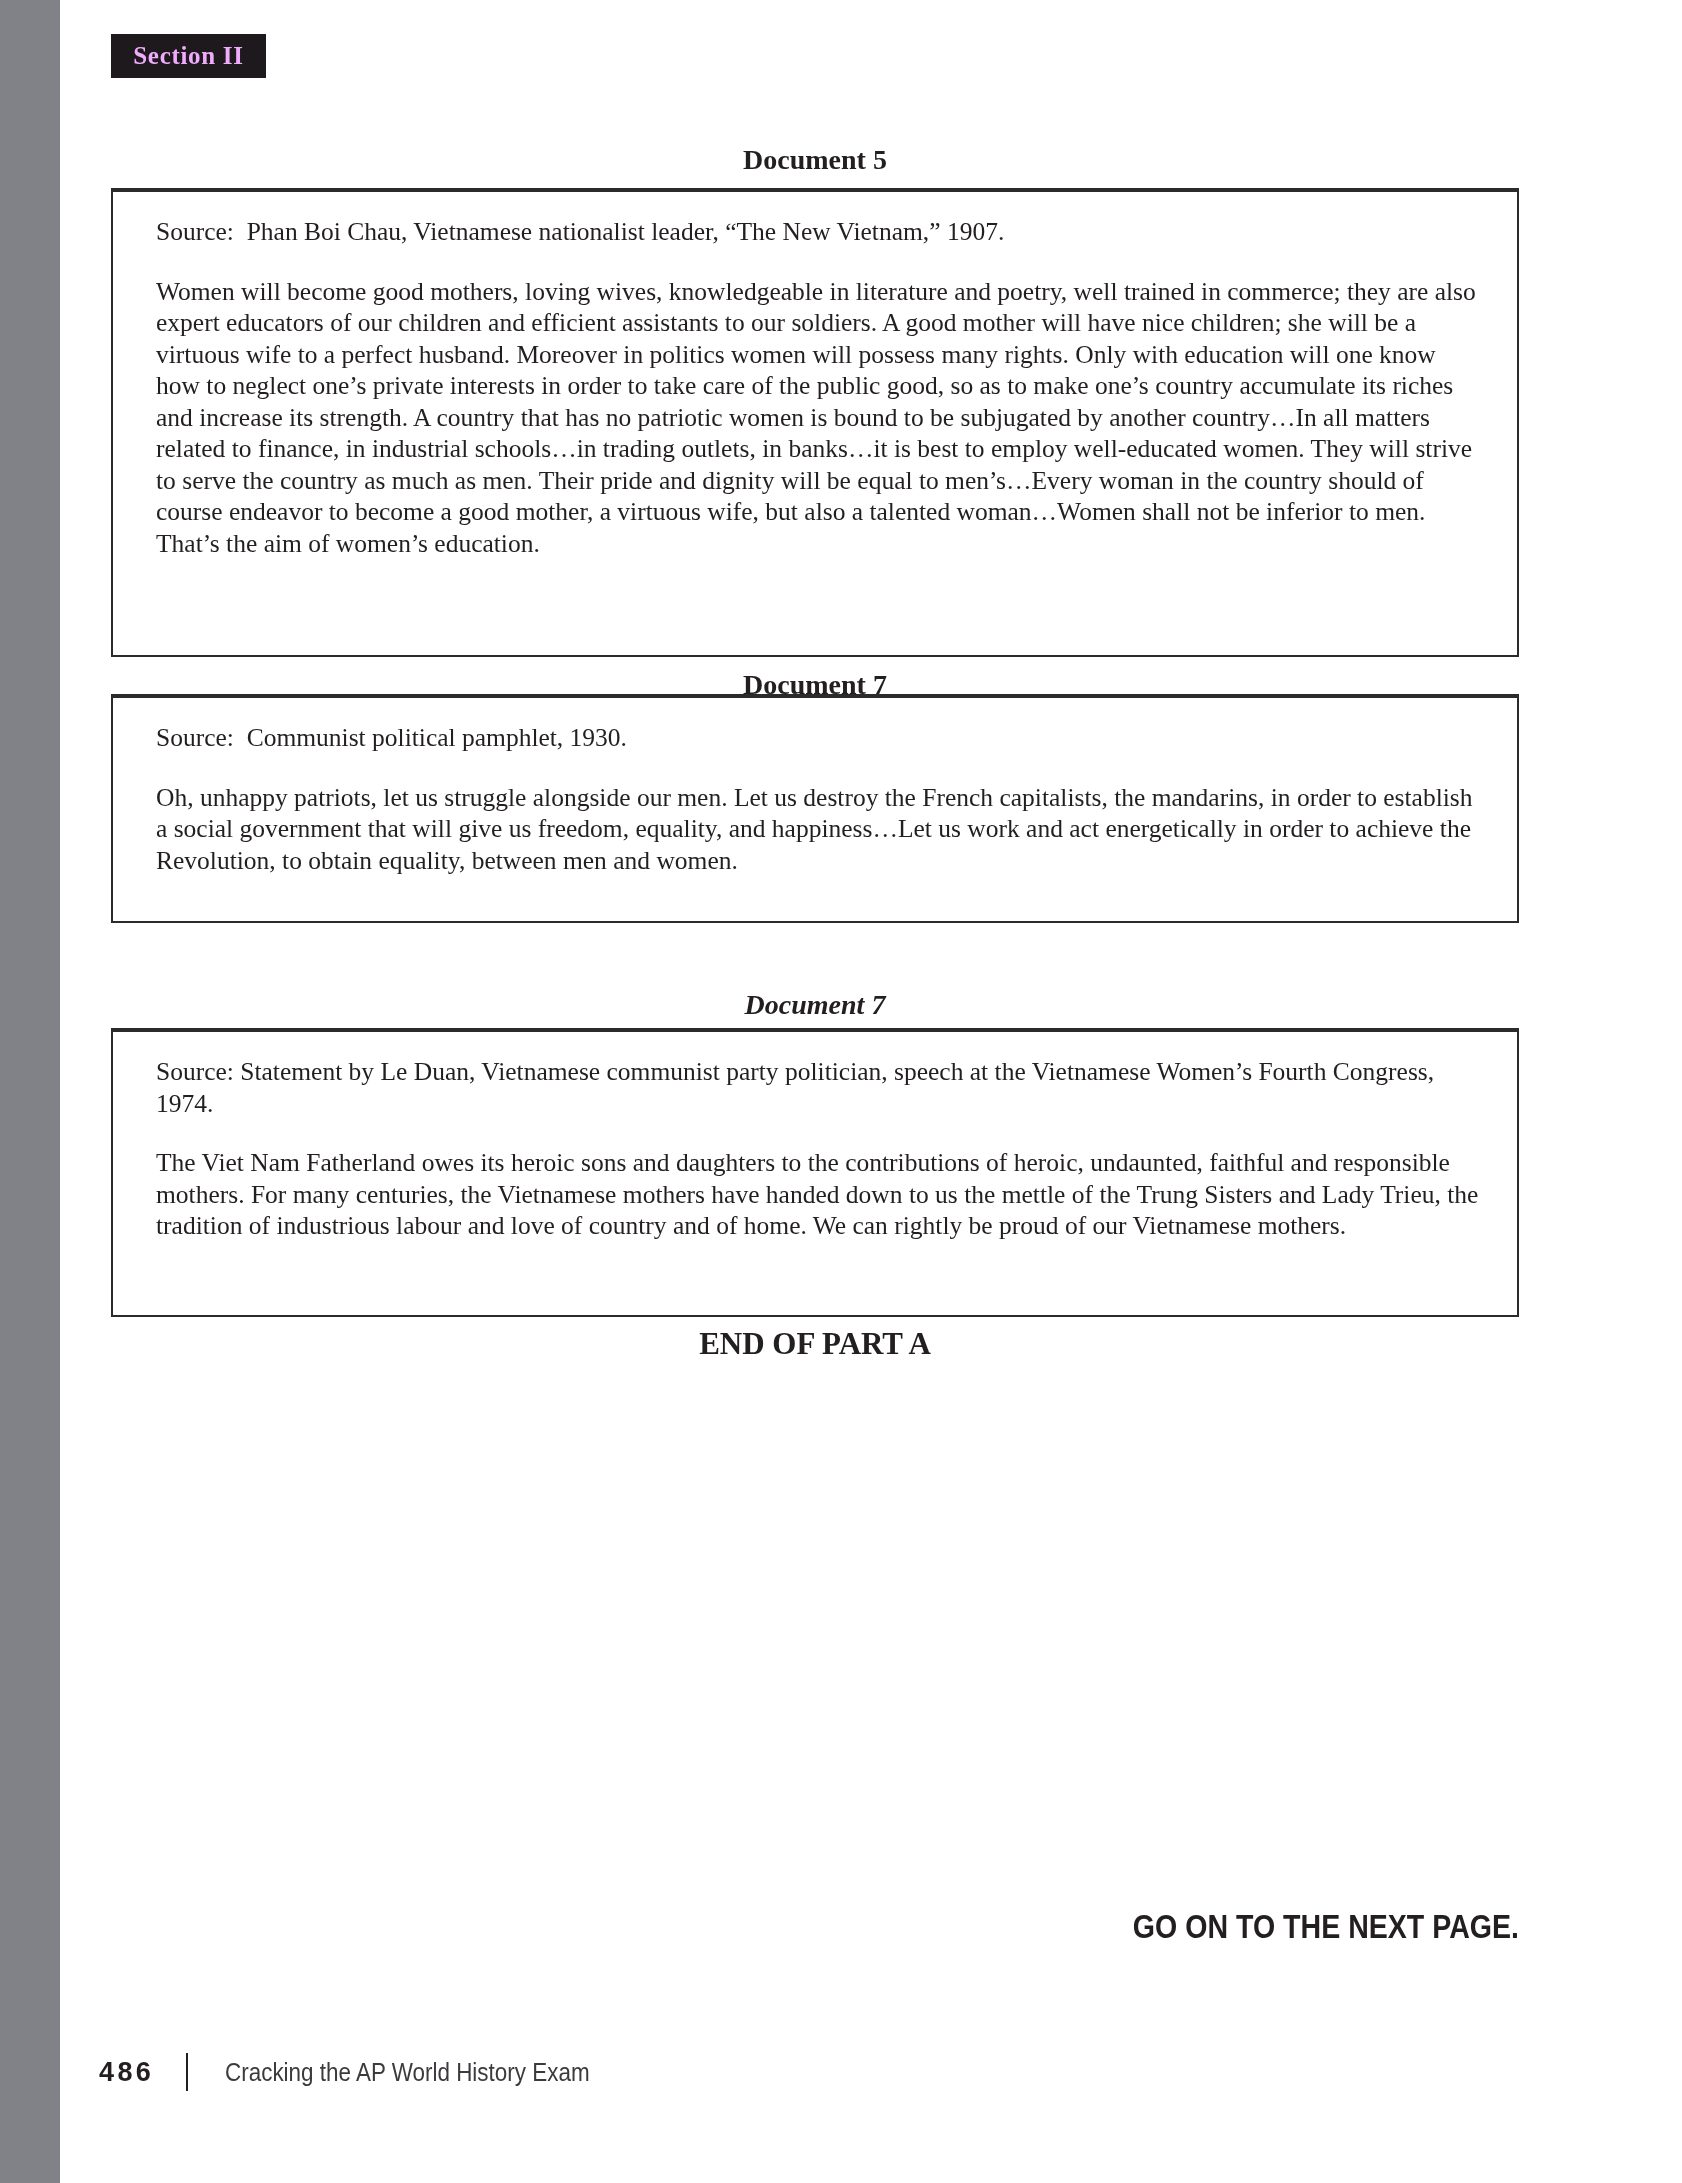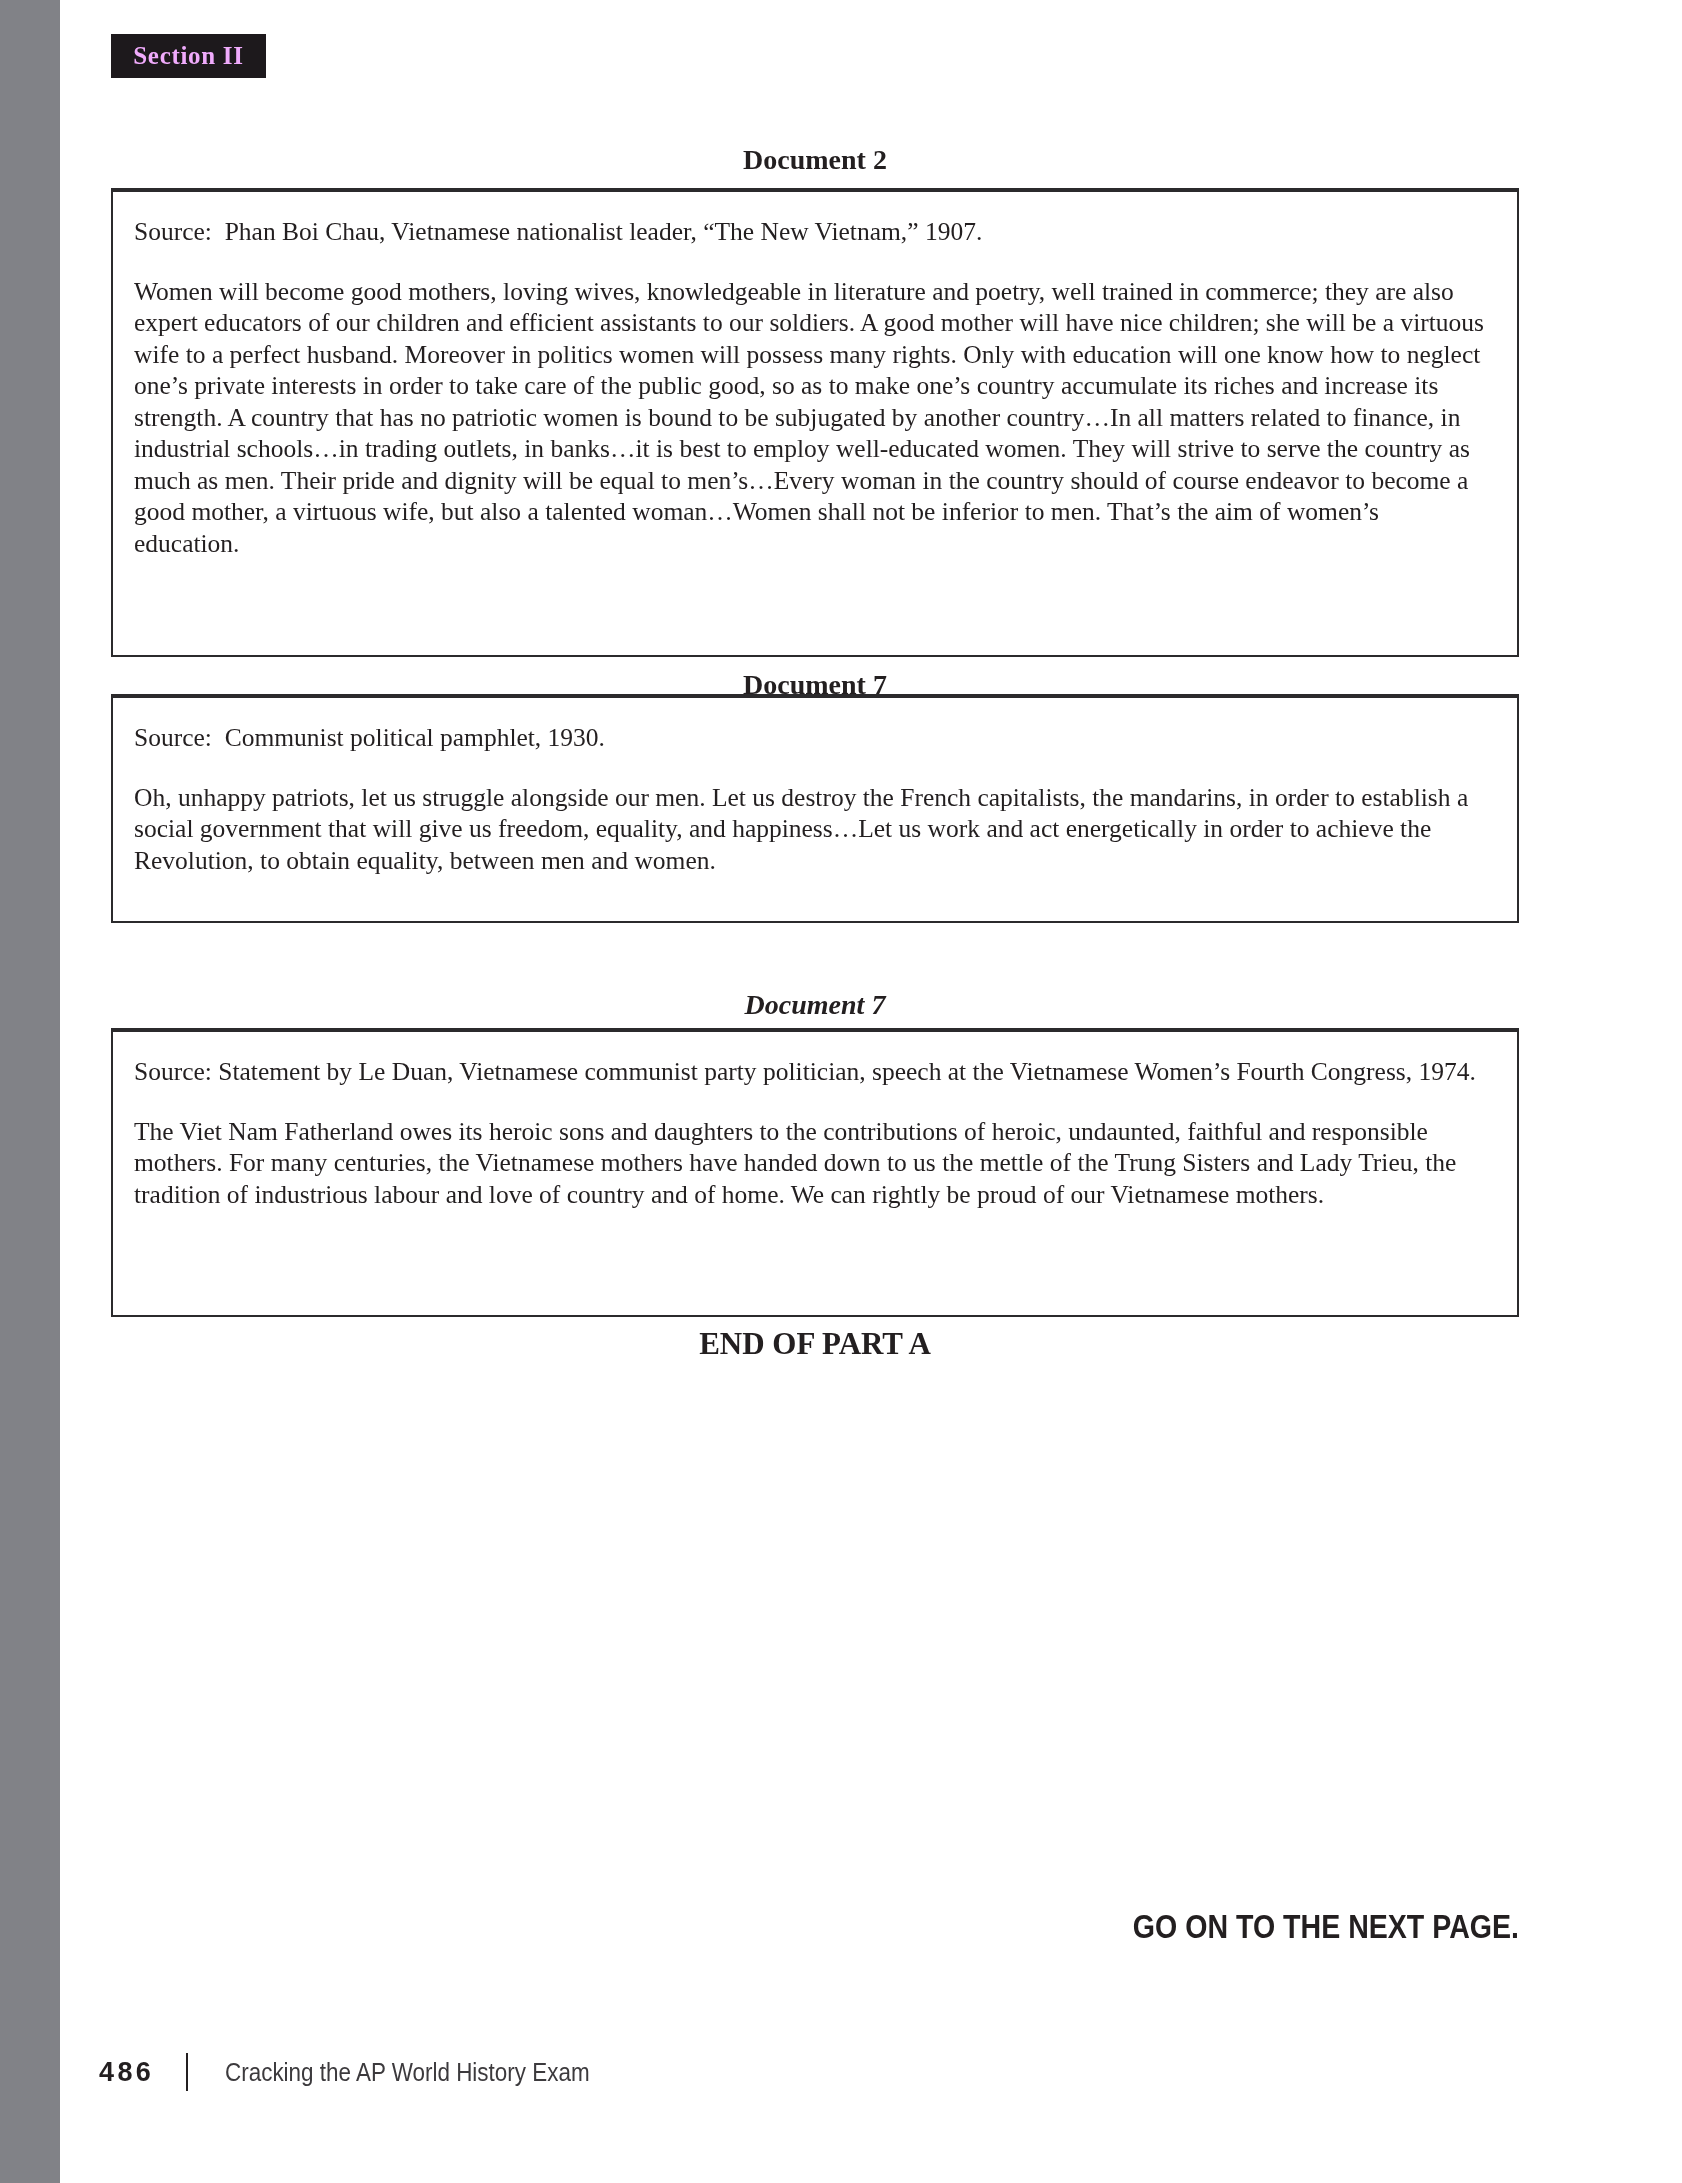--- a/index.html
+++ b/index.html
@@ -53,21 +53,21 @@
     color: #231f20;
   }
   #doc5-title { top: 145px; }
   #doc6-title { top: 670px; }
   #doc7-title { top: 990px; font-style: italic; }
 
   .doc-box {
     box-sizing: border-box;
     border: 2.7px solid #2b2a2c;
     border-top-width: 4.7px;
-    padding: 24px 31px 0 21px;
+    padding: 24px 31px 0 43px;
     background: #ffffff;
   }
   #doc5-box { top: 188px;  height: 469px; }
   #doc6-box { top: 694px; height: 229px; }
   #doc7-box { top: 1028px; height: 289px; }
 
   .doc-box p {
     margin: 0 0 28px 0;
     font-size: 25.5px;
     line-height: 31.5px;
@@ -126,21 +126,21 @@
 </style>
 </head>
 <body>
 
 <div class="sidebar-bar"></div>
 
 <div class="section-tab">
   <span>Section II</span>
 </div>
 
-<div class="content-col doc-title" id="doc5-title" style="position: absolute;">Document 2</div>
+<div class="content-col doc-title" id="doc5-title" style="position: absolute;">Document 5</div>
 <div class="content-col doc-box" id="doc5-box">
   <p>Source:&nbsp; Phan Boi Chau, Vietnamese nationalist leader, “The New Vietnam,” 1907.</p>
   <p>Women will become good mothers, loving wives, knowledgeable in literature and poetry, well trained in commerce; they are also expert educators of our children and efficient assistants to our soldiers. A good mother will have nice children; she will be a virtuous wife to a perfect husband. Moreover in politics women will possess many rights. Only with education will one know how to neglect one’s private interests in order to take care of the public good, so as to make one’s country accumulate its riches and increase its strength. A country that has no patriotic women is bound to be subjugated by another country…In all matters related to finance, in industrial schools…in trading outlets, in banks…it is best to employ well-educated women. They will strive to serve the country as much as men. Their pride and dignity will be equal to men’s…Every woman in the country should of course endeavor to become a good mother, a virtuous wife, but also a talented woman…Women shall not be inferior to men. That’s the aim of women’s education.</p>
 </div>
 
 <div class="content-col doc-title" id="doc6-title" style="position: absolute;">Document 7</div>
 <div class="content-col doc-box" id="doc6-box">
   <p>Source:&nbsp; Communist political pamphlet, 1930.</p>
   <p>Oh, unhappy patriots, let us struggle alongside our men. Let us destroy the French capitalists, the mandarins, in order to establish a social government that will give us freedom, equality, and happiness…Let us work and act energetically in order to achieve the Revolution, to obtain equality, between men and women.</p>
 </div>

